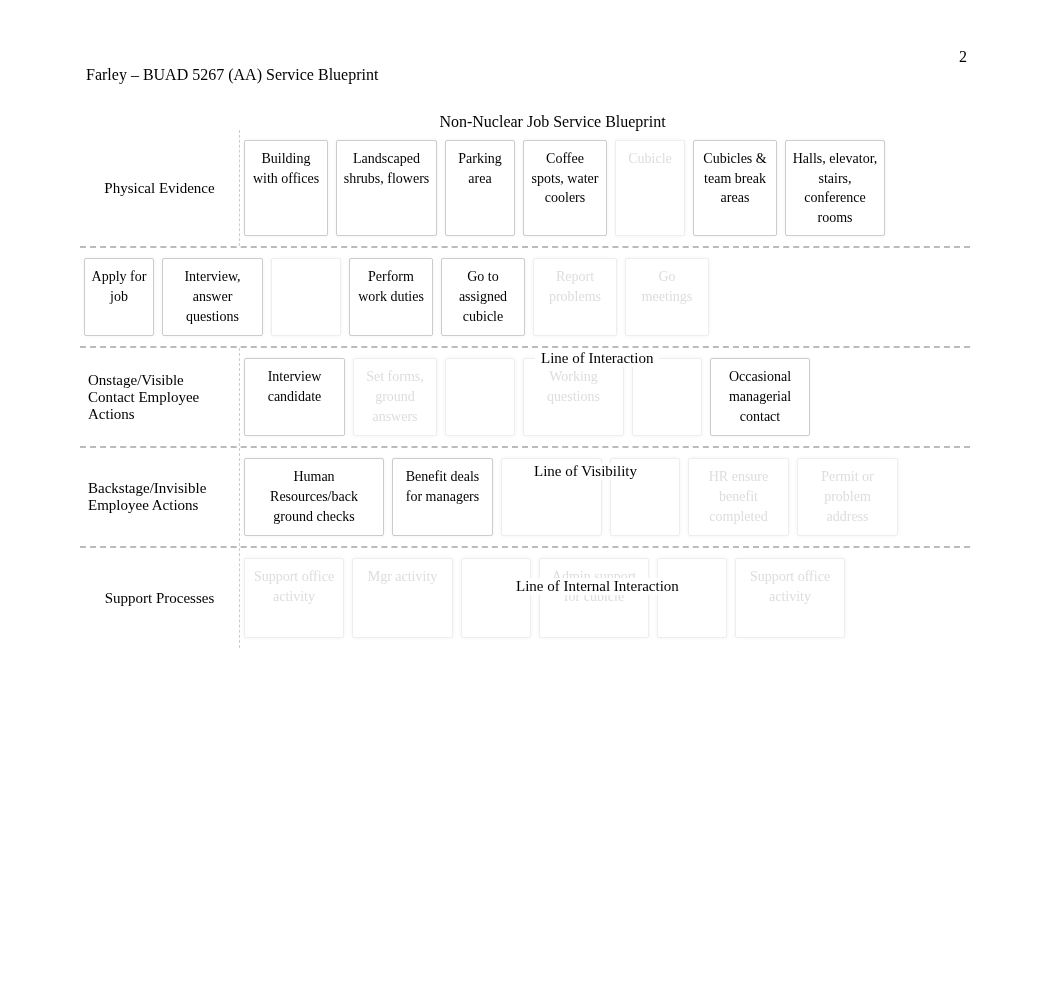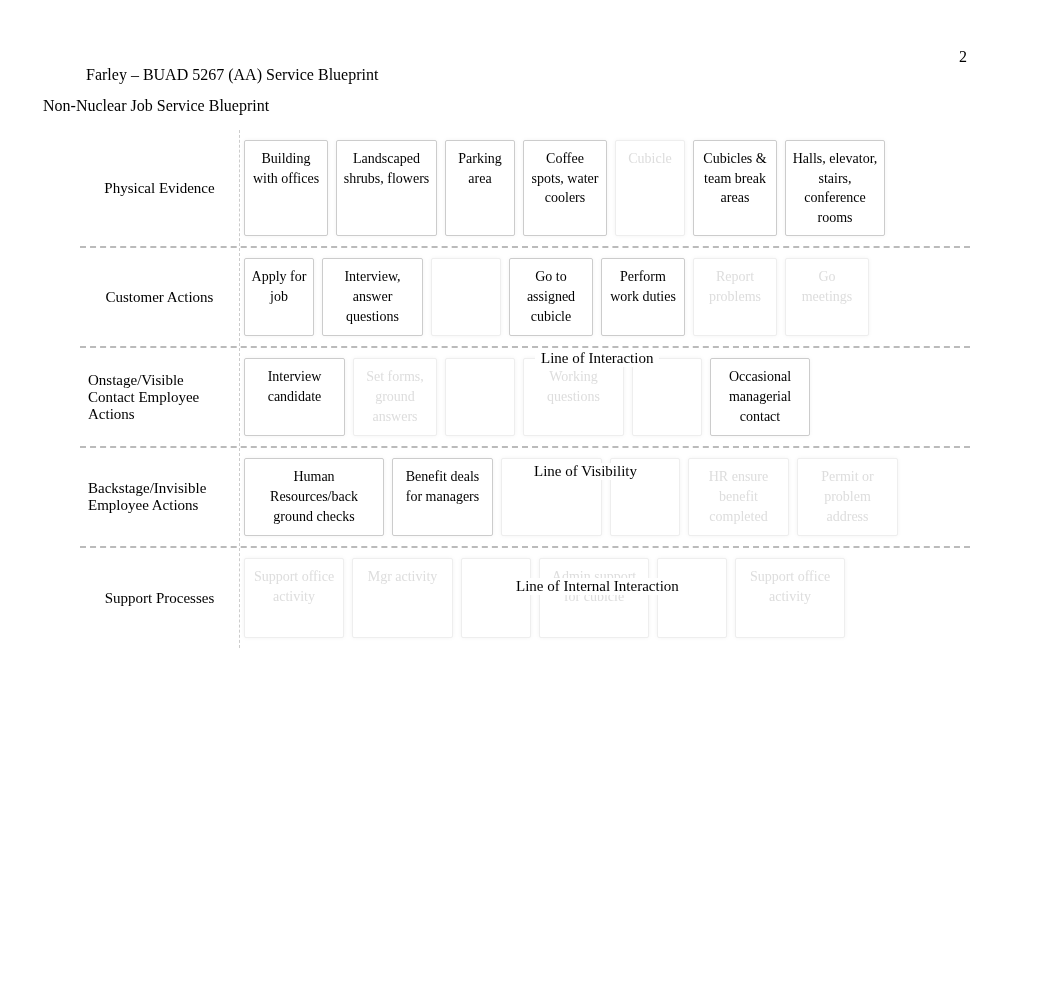--- a/index.html
+++ b/index.html
@@ -22,23 +22,24 @@
       font-size: 16px;
     }
     .header {
       position: absolute;
       top: 66px;
       left: 86px;
       font-size: 16px;
     }
     .title {
       position: absolute;
-      top: 97px;
+      top: 113px;
       left: 0;
       width: 1062px;
+      text-align: center;
       font-size: 16px;
       padding-left: 43px;
     }
     .blueprint {
       position: absolute;
       top: 130px;
       left: 80px;
       width: 890px;
     }
     .row {
@@ -132,27 +133,26 @@
           <div class="cell w80">Building with offices</div>
           <div class="cell w90">Landscaped shrubs, flowers</div>
           <div class="cell w70">Parking area</div>
           <div class="cell w80">Coffee spots, water coolers</div>
           <div class="cell faded w70">Cubicle</div>
           <div class="cell w80">Cubicles &amp; team break areas</div>
           <div class="cell w100">Halls, elevator, stairs, conference rooms</div>
         </div>
       </div>
       <div class="row">
-        <div class="row-label">Customer Actions</div>
         <div class="cells">
           <div class="cell w70">Apply for job</div>
           <div class="cell w90">Interview, answer questions</div>
           <div class="cell faded w70"></div>
+          <div class="cell w80">Perform work duties</div>
           <div class="cell w80">Go to assigned cubicle</div>
-          <div class="cell w80">Perform work duties</div>
           <div class="cell faded w80">Report problems</div>
           <div class="cell faded w80">Go meetings</div>
         </div>
       </div>
       <div class="row">
         <div class="row-label">Onstage/Visible Contact Employee Actions</div>
         <div class="cells">
           <div class="cell w90">Interview candidate</div>
           <div class="cell faded w80">Set forms, ground answers</div>
           <div class="cell faded w70"></div>

